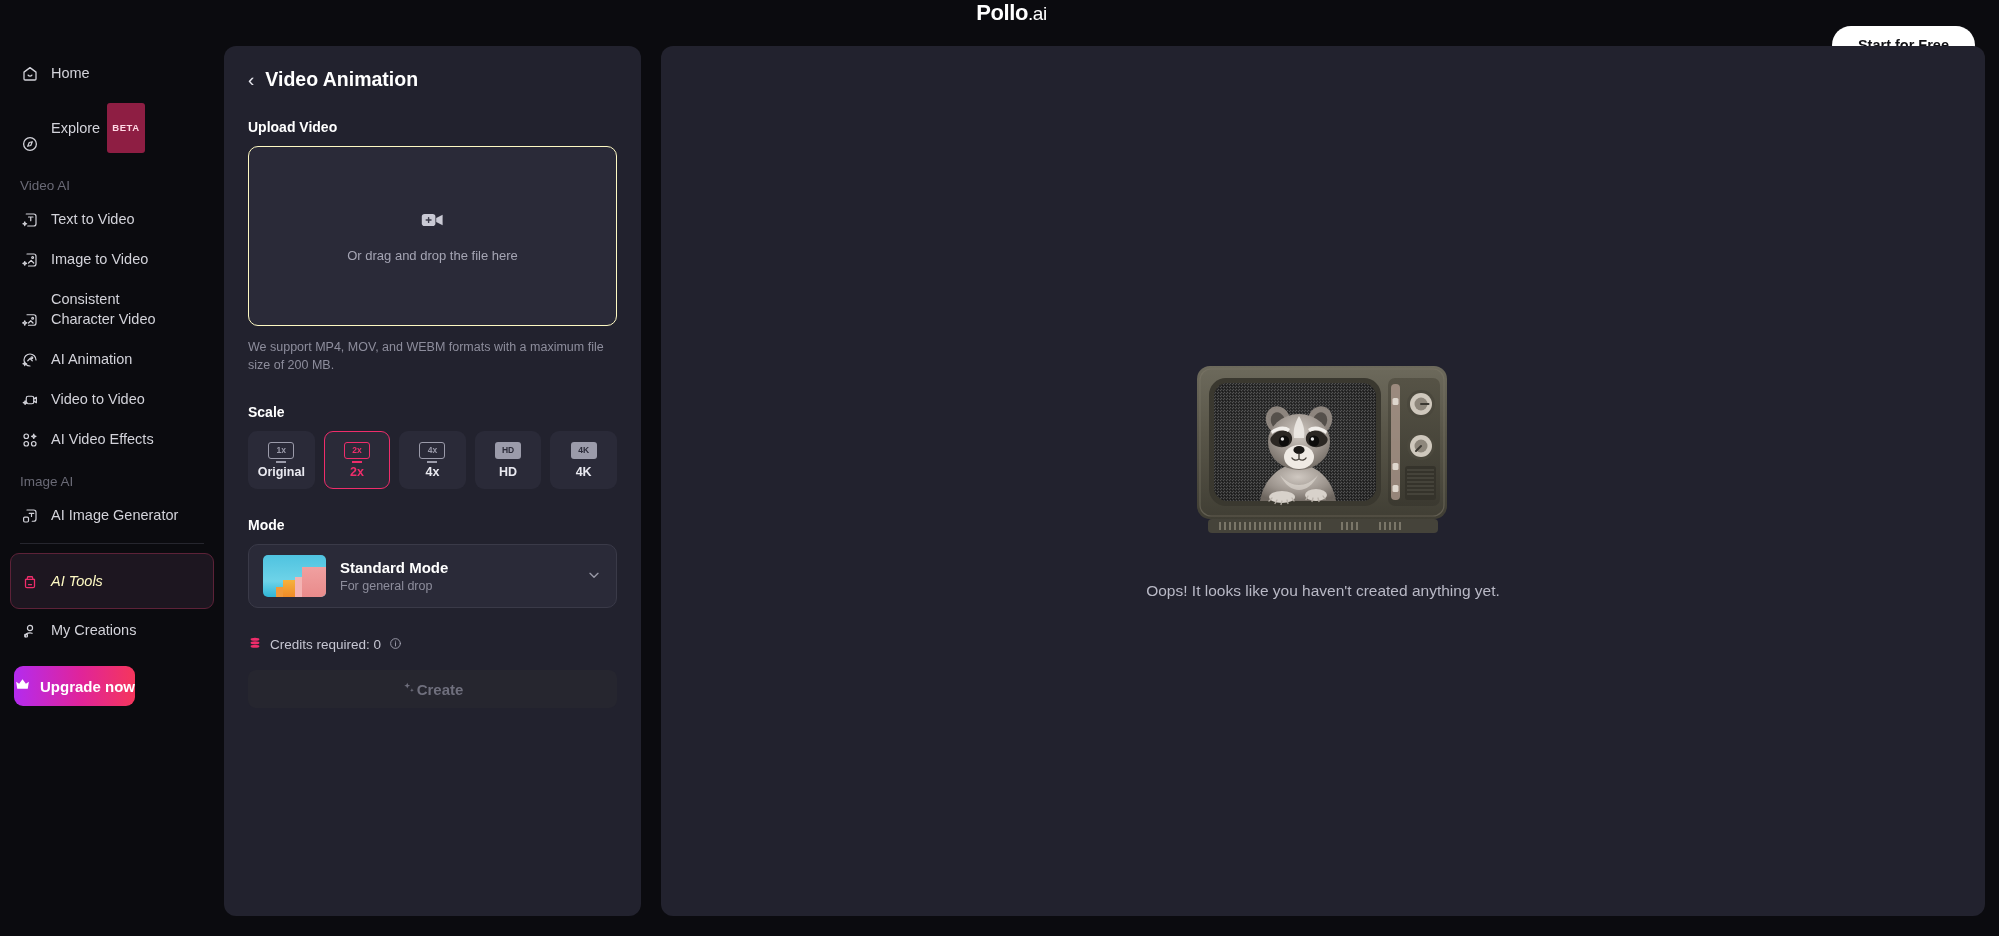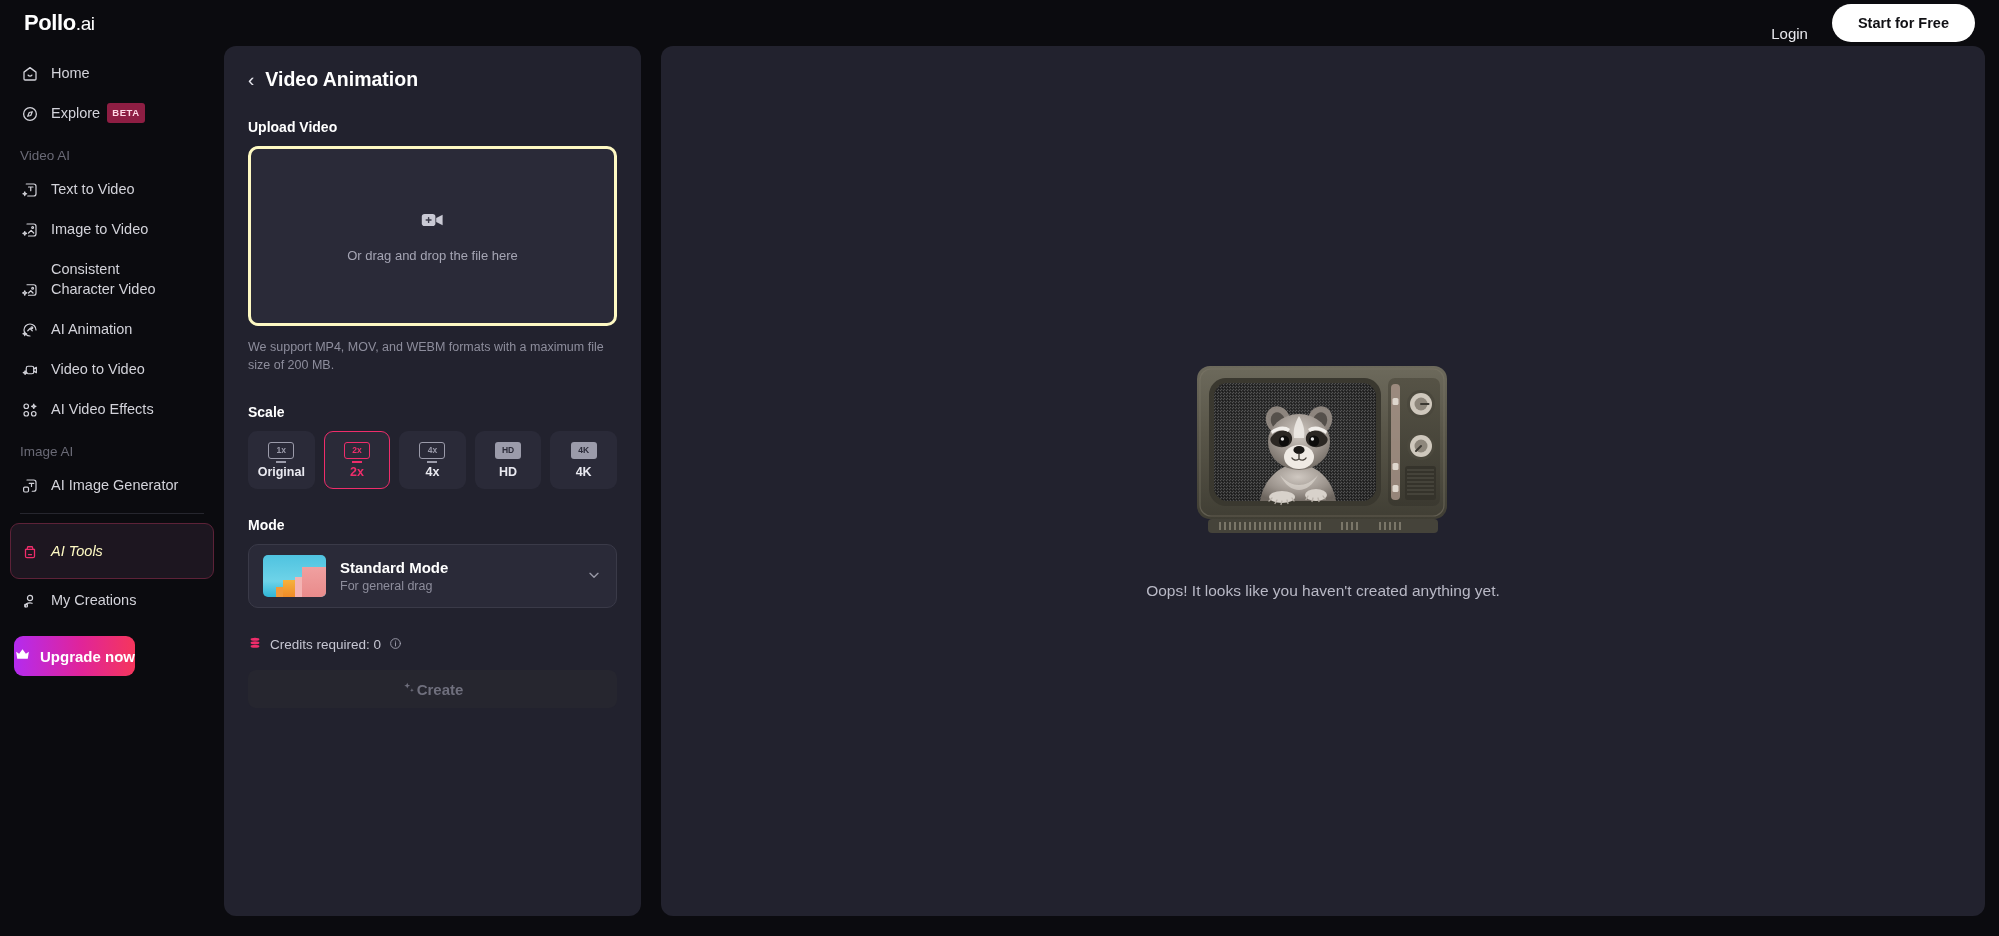--- a/index.html
+++ b/index.html
@@ -9,20 +9,21 @@
     font-family: "Liberation Sans", sans-serif;
     overflow: hidden;
   }
 
   
   #topbar {
     position: absolute; top: 0; left: 0;
     width: 1999px; height: 46px;
     display: flex; align-items: center;
     background: #0b0b0f;
+    flex-direction: column;
   }
   #logo {
     margin-left: 24px;
     font-size: 22px; font-weight: 700; color: #ffffff;
     letter-spacing: -0.4px;
   }
   #logo .suffix { font-weight: 400; font-size: 19px; }
   #topbar-right {
     margin-left: auto; margin-right: 24px;
     display: flex; align-items: flex-end; gap: 24px;
@@ -66,21 +67,21 @@
   }
   .nav-label .two-line { display: block; }
   .section-label {
     color: #6a6a76; font-size: 13.5px;
     padding: 14px 10px 7px 10px;
   }
   .beta-badge {
     display: inline-block;
     background: #8e1e43; color: #ffd9e5;
     font-size: 9.5px; font-weight: 700; letter-spacing: .6px;
-    border-radius: 3px; padding: 0 5px;
+    border-radius: 3px; padding: 15px 5px;
     margin-left: 7px; vertical-align: 2px;
   }
   #nav-divider {
     height: 1px; background: #26262e;
     margin: 9px 10px 9px 10px;
   }
   #upgrade-button {
     display: flex; align-items: center; justify-content: flex-end; gap: 9px;
     margin: 17px 20px 0 4px; height: 40px;
     border: none; border-radius: 9px; cursor: pointer;
@@ -106,21 +107,21 @@
     color: #e8e8ef; font-size: 19px; line-height: 1;
     cursor: pointer; background: none; border: none;
     font-family: "Liberation Sans", sans-serif;
   }
   #panel-title { color: #ffffff; font-size: 19.5px; font-weight: 700; }
   .field-label {
     color: #ffffff; font-size: 14px; font-weight: 700;
     margin-bottom: 11px;
   }
   #upload-dropzone {
-    height: 180px; border: 3px solid #fef9c3;
+    height: 180px; border: 1px solid #fef9c3;
     border-radius: 10px; background: #2a2a38;
     display: flex; flex-direction: column;
     align-items: center; justify-content: center; gap: 14px;
     cursor: pointer;
   }
   #dropzone-text { color: #a5a5b4; font-size: 13px; }
   #upload-note {
     color: #8d8d9c; font-size: 12.5px; line-height: 18px;
     margin-top: 12px;
   }
@@ -442,21 +443,21 @@
     <div id="mode-select">
       <div id="mode-thumb">
         <div class="bldg-orange2"></div>
         <div class="bldg-orange"></div>
         <div class="bldg-red"></div>
         <div class="bldg-pink2"></div>
         <div class="bldg-pink"></div>
       </div>
       <div id="mode-texts">
         <div id="mode-title">Standard Mode</div>
-        <div id="mode-desc">For general drag</div>
+        <div id="mode-desc">For general drop</div>
       </div>
       <span id="mode-chevron">
         <svg width="16" height="16" viewBox="0 0 24 24" fill="none" stroke="#9a9aa8" stroke-width="2" stroke-linecap="round" stroke-linejoin="round">
           <path d="M6 9.5 12 15.5 18 9.5"></path>
         </svg>
       </span>
     </div>
   </div>
 
   <div id="credits-row">

